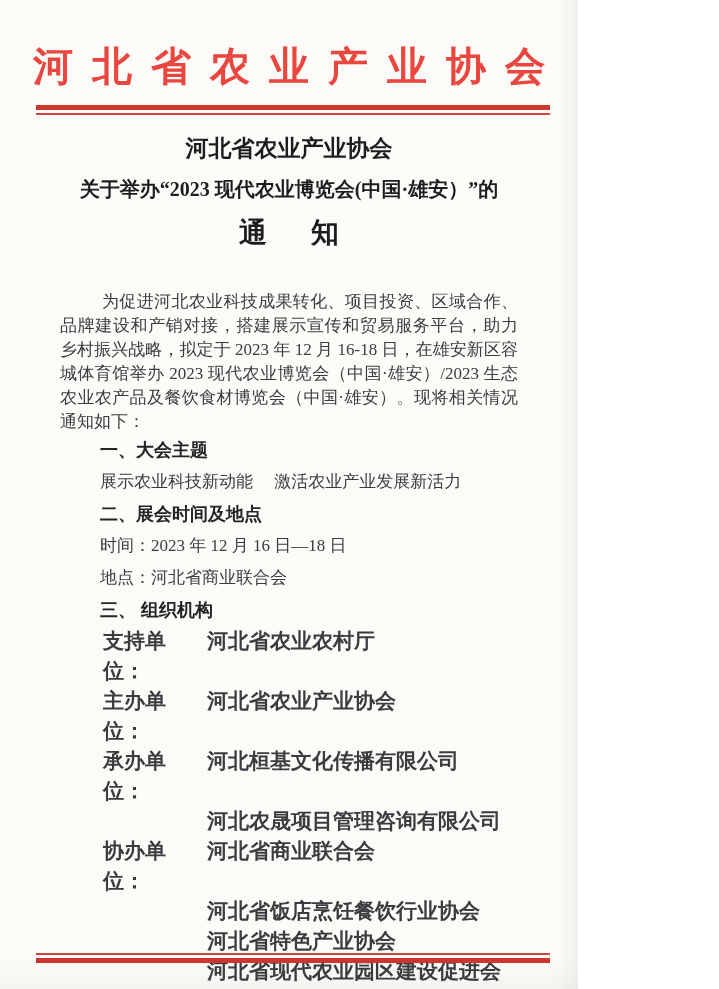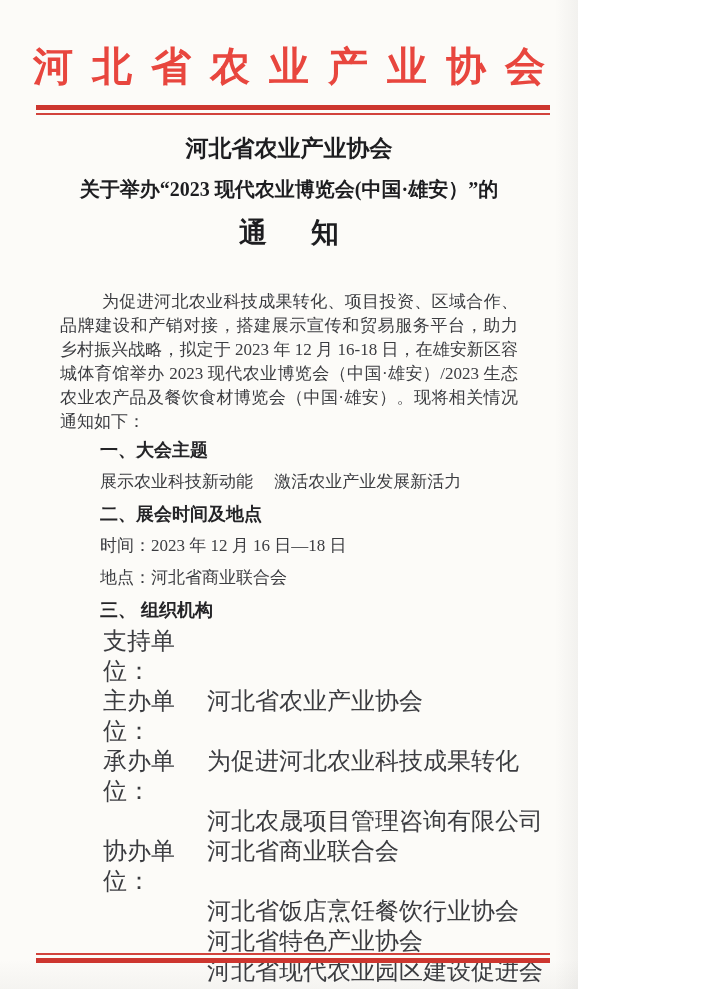--- a/index.html
+++ b/index.html
@@ -103,22 +103,23 @@
   }
   .plain-line {
     margin-left: 40px;
     font-size: 17px;
     line-height: 32px;
   }
   .org-list { margin-top: 0; }
   .org-row {
     display: flex;
     margin-left: 43px;
-    font-size: 24px;
+    font-size: 21px;
     line-height: 30px;
+    font-weight: bold;
   }
   .org-label {
     width: 104px;
     flex: 0 0 104px;
   }
   .org-value {
     flex: 1;
     white-space: nowrap;
   }
 </style>
@@ -153,30 +154,31 @@
     <div class="section-heading">二、展会时间及地点</div>
     <div class="plain-line">时间：2023 年 12 月 16 日—18 日</div>
     <div class="plain-line">地点：河北省商业联合会</div>
 
     <div class="section-heading">三、 组织机构</div>
 
     <div class="org-list">
 
       <div class="org-row">
         <span class="org-label">支持单位：</span>
+        <span class="org-value">河北省农业农村厅</span>
       </div>
 
       <div class="org-row">
         <span class="org-label">主办单位：</span>
         <span class="org-value">河北省农业产业协会</span>
       </div>
 
       <div class="org-row">
         <span class="org-label">承办单位：</span>
-        <span class="org-value">为促进河北农业科技成果转化</span>
+        <span class="org-value">河北桓基文化传播有限公司</span>
       </div>
       <div class="org-row">
         <span class="org-label"></span>
         <span class="org-value">河北农晟项目管理咨询有限公司</span>
       </div>
 
       <div class="org-row">
         <span class="org-label">协办单位：</span>
         <span class="org-value">河北省商业联合会</span>
       </div>

